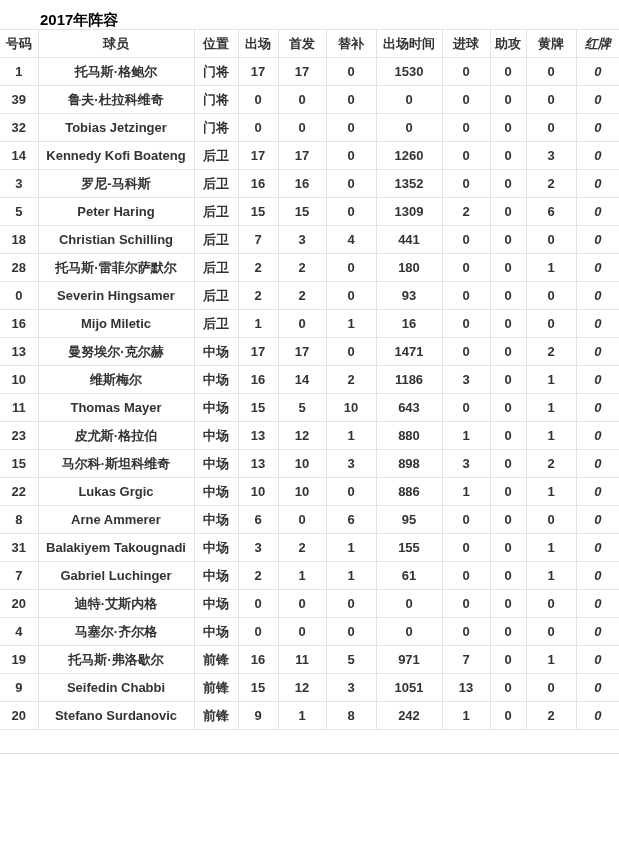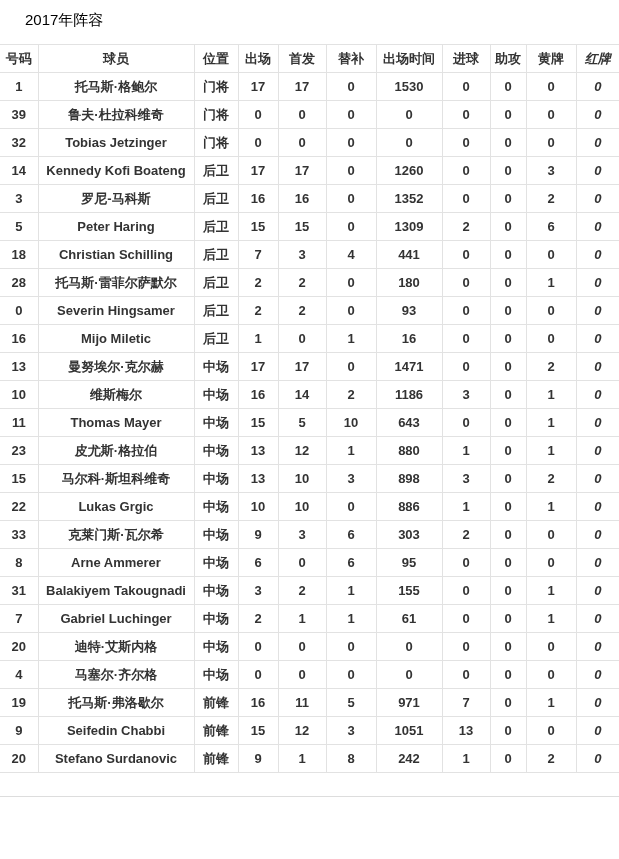--- a/index.html
+++ b/index.html
@@ -9,30 +9,30 @@
     font-family: "Liberation Sans", "DejaVu Sans", sans-serif;
   }
   .page {
     width: 619px;
     height: 859px;
     background: #ffffff;
     overflow: hidden;
   }
   .page-title {
     font-size: 15px;
-    font-weight: normal;
+    font-weight: bold;
     color: #000000;
     padding: 11px 0 0 25px;
     line-height: 18px;
+    margin-left: 15px;
   }
   table.roster {
     width: 619px;
     border-collapse: collapse;
     table-layout: fixed;
-    margin-top: 15px;
   }
   table.roster th,
   table.roster td {
     height: 28px;
     text-align: center;
     vertical-align: middle;
     font-size: 13px;
     font-weight: bold;
     color: #333333;
     border-bottom: 1px solid #e2e2e2;
@@ -294,33 +294,20 @@
           <td>10</td>
           <td>10</td>
           <td>0</td>
           <td>886</td>
           <td>1</td>
           <td>0</td>
           <td>1</td>
           <td>0</td>
         </tr>
         <tr>
-          <td>33</td>
-          <td>克莱门斯·瓦尔希</td>
-          <td>中场</td>
-          <td>9</td>
-          <td>3</td>
-          <td>6</td>
-          <td>303</td>
-          <td>2</td>
-          <td>0</td>
-          <td>0</td>
-          <td>0</td>
-        </tr>
-        <tr>
           <td>8</td>
           <td>Arne Ammerer</td>
           <td>中场</td>
           <td>6</td>
           <td>0</td>
           <td>6</td>
           <td>95</td>
           <td>0</td>
           <td>0</td>
           <td>0</td>

